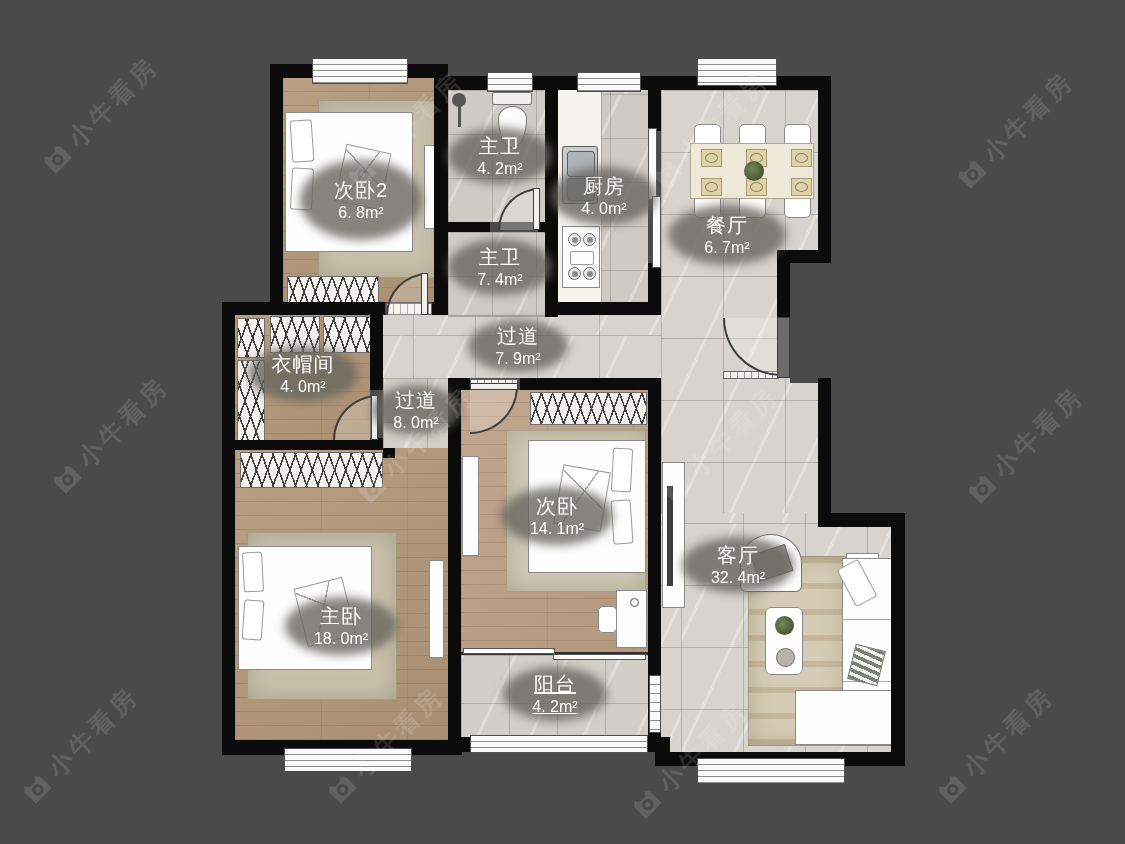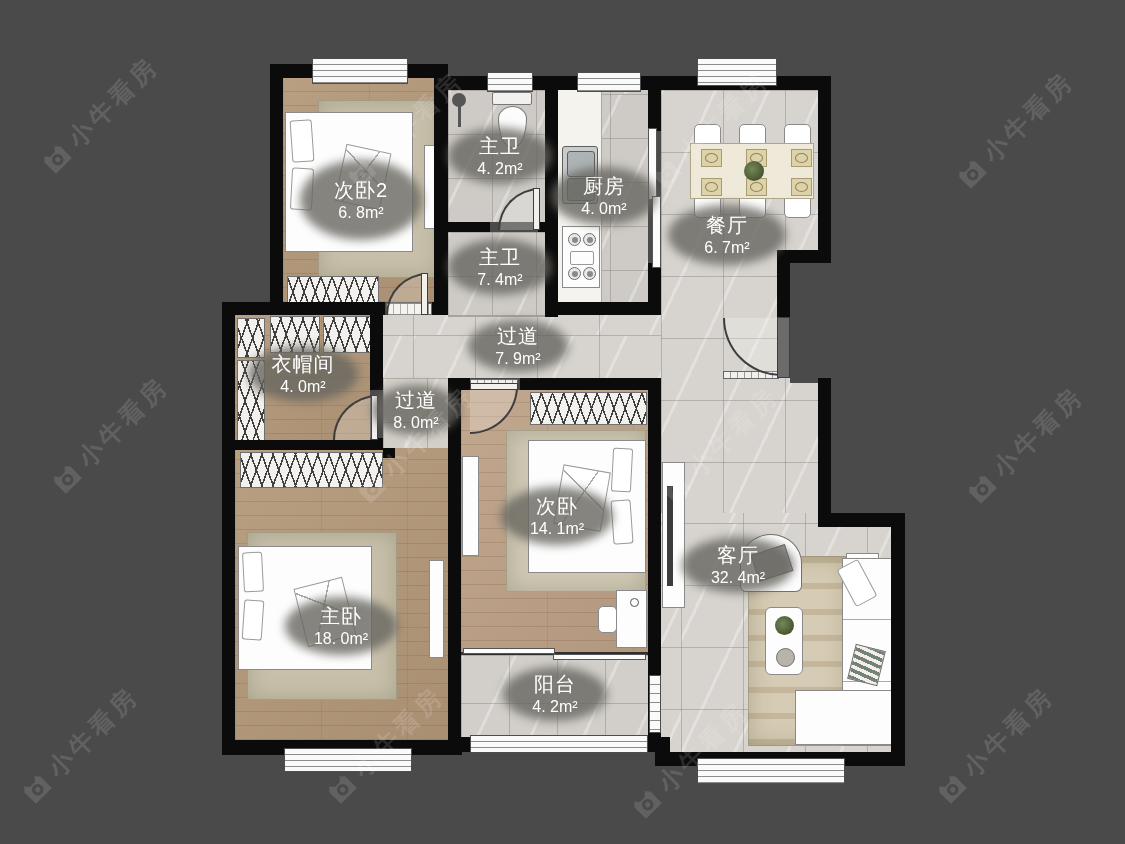--- a/index.html
+++ b/index.html
@@ -304,21 +304,21 @@
       <div class="room-label" style="left: 341px; top: 589px; width: 112px; height: 58px; margin-top: 37px;">
         <span class="blob"></span>
         <span class="nm">主卧</span>
         <span class="ar">18. 0m²</span>
       </div>
       <div class="room-label" style="left: 738px; top: 565px; width: 112px; height: 56px;">
         <span class="blob"></span>
         <span class="nm">客厅</span>
         <span class="ar">32. 4m²</span>
       </div>
-      <div class="room-label" style="left: 555px; top: 694px; width: 104px; height: 54px;">
+      <div class="room-label" style="left: 555px; top: 694px; width: 104px; height: 54px; text-decoration: underline;">
         <span class="blob"></span>
         <span class="nm">阳台</span>
         <span class="ar">4. 2m²</span>
       </div>
     </div>
   <div id="watermarks">
       <div class="wm" style="left: 100px; top: 115px;">
         <svg width="30" height="30" viewBox="0 0 24 24">
           <path fill="currentColor" fill-rule="evenodd" d="M3 7 L6.2 3.5 L9.2 7 L14.8 7 L17.8 3.5 L21 7 L21 20 L3 20 Z M12 17.6 a4.6 4.6 0 1 0 0-9.2 a4.6 4.6 0 0 0 0 9.2 Z"></path>
           <circle cx="12" cy="13" r="2.1" fill="currentColor"></circle>

